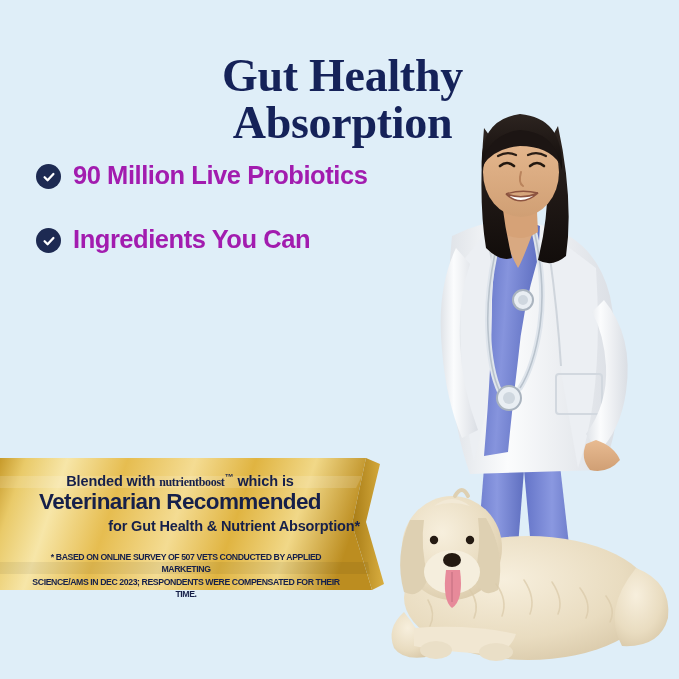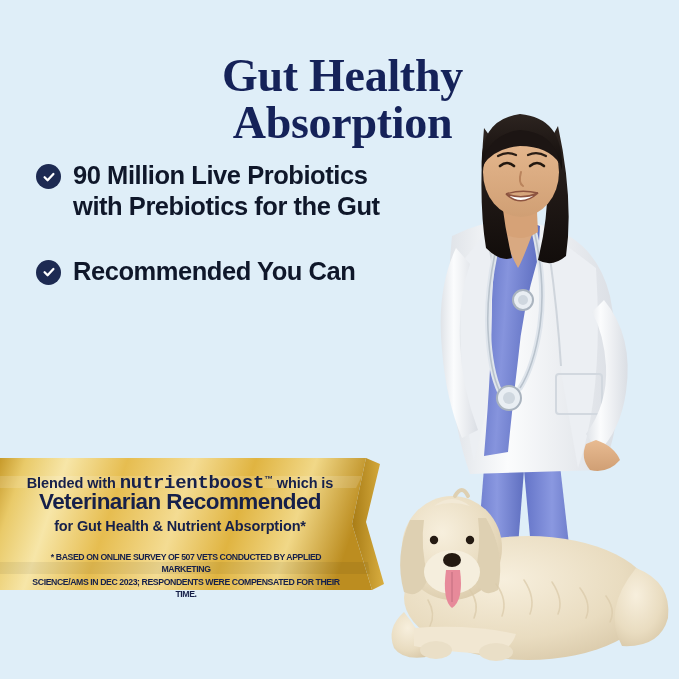--- a/index.html
+++ b/index.html
@@ -28,52 +28,53 @@
   
   .bullets{position:absolute;left:36px;top:160px;z-index:6;width:420px;}
   .bullet{display:flex;align-items:flex-start;margin-bottom:33px;}
   .badge{
     flex:0 0 auto;width:25px;height:25px;border-radius:50%;
     background:#1d2a52;margin-right:12px;margin-top:4px;
     display:flex;align-items:center;justify-content:center;
   }
   .badge svg{display:block;}
   .btext{
-    color:#0f172a;font-weight:700;font-size:25.5px;line-height:1.23;
+    color:#a21caf;font-weight:700;font-size:25.5px;line-height:1.23;
     letter-spacing:-0.45px;
   }
 
   
   .ribbon{
     position:absolute;left:0;top:458px;width:395px;height:140px;z-index:7;
   }
   .ribbon svg{position:absolute;inset:0;}
   .ribbon-content{
     position:absolute;left:0;top:0;width:360px;height:100%;
     text-align:center;color:#16204a;
   }
   .rb-l1{
     position:absolute;left:0;right:0;top:14px;
     font-size:14.5px;font-weight:700;letter-spacing:-0.1px;
     white-space:nowrap;
   }
   .rb-brand{
-    font-family:Liberation Mono, monospace;
-    font-size:19px;font-weight:700;letter-spacing:-0.3px;
+    font-family:Liberation Serif, serif;
+    font-size:12px;font-weight:700;letter-spacing:-0.3px;
   }
   .rb-tm{font-size:9px;vertical-align:super;}
   .rb-l2{
     position:absolute;left:0;right:0;top:31px;
     font-size:22.5px;font-weight:700;letter-spacing:-0.6px;
     white-space:nowrap;
   }
   .rb-l3{
     position:absolute;left:0;right:0;top:60px;
     font-size:14.5px;font-weight:700;letter-spacing:-0.15px;
     white-space:nowrap;
+    text-align:right;
   }
   .rb-fine{
     position:absolute;left:18px;right:6px;top:93px;
     font-size:9.4px;font-weight:700;line-height:1.32;
     letter-spacing:-0.45px;
     transform:scaleX(0.93);transform-origin:center top;
   }
 </style>
 </head>
 <body>
@@ -226,33 +227,32 @@
   <div class="bullets">
 
     <div class="bullet">
       <span class="badge">
         <svg width="14" height="14" viewBox="0 0 14 14">
           <path d="M2.6 7.2 L5.6 10.2 L11.4 4.0" fill="none" stroke="#ffffff" stroke-width="2.3" stroke-linecap="round" stroke-linejoin="round"></path>
         </svg>
       </span>
       <span class="btext">
         <span>90 Million Live Probiotics</span><br>
-        <span>with Prebiotics for the Gut</span>
       </span>
     </div>
 
 
     <div class="bullet">
       <span class="badge">
         <svg width="14" height="14" viewBox="0 0 14 14">
           <path d="M2.6 7.2 L5.6 10.2 L11.4 4.0" fill="none" stroke="#ffffff" stroke-width="2.3" stroke-linecap="round" stroke-linejoin="round"></path>
         </svg>
       </span>
       <span class="btext">
-        <span>Recommended You Can</span><br>
+        <span>Ingredients You Can</span><br>
       </span>
     </div>
 
   </div>
 
   <div class="ribbon">
     <svg width="395" height="140" viewBox="0 0 395 140" preserveAspectRatio="none">
       <defs>
         <linearGradient id="goldG" x1="0" y1="0" x2="1" y2="0.12">
           <stop offset="0" stop-color="#c79a2a"></stop>

